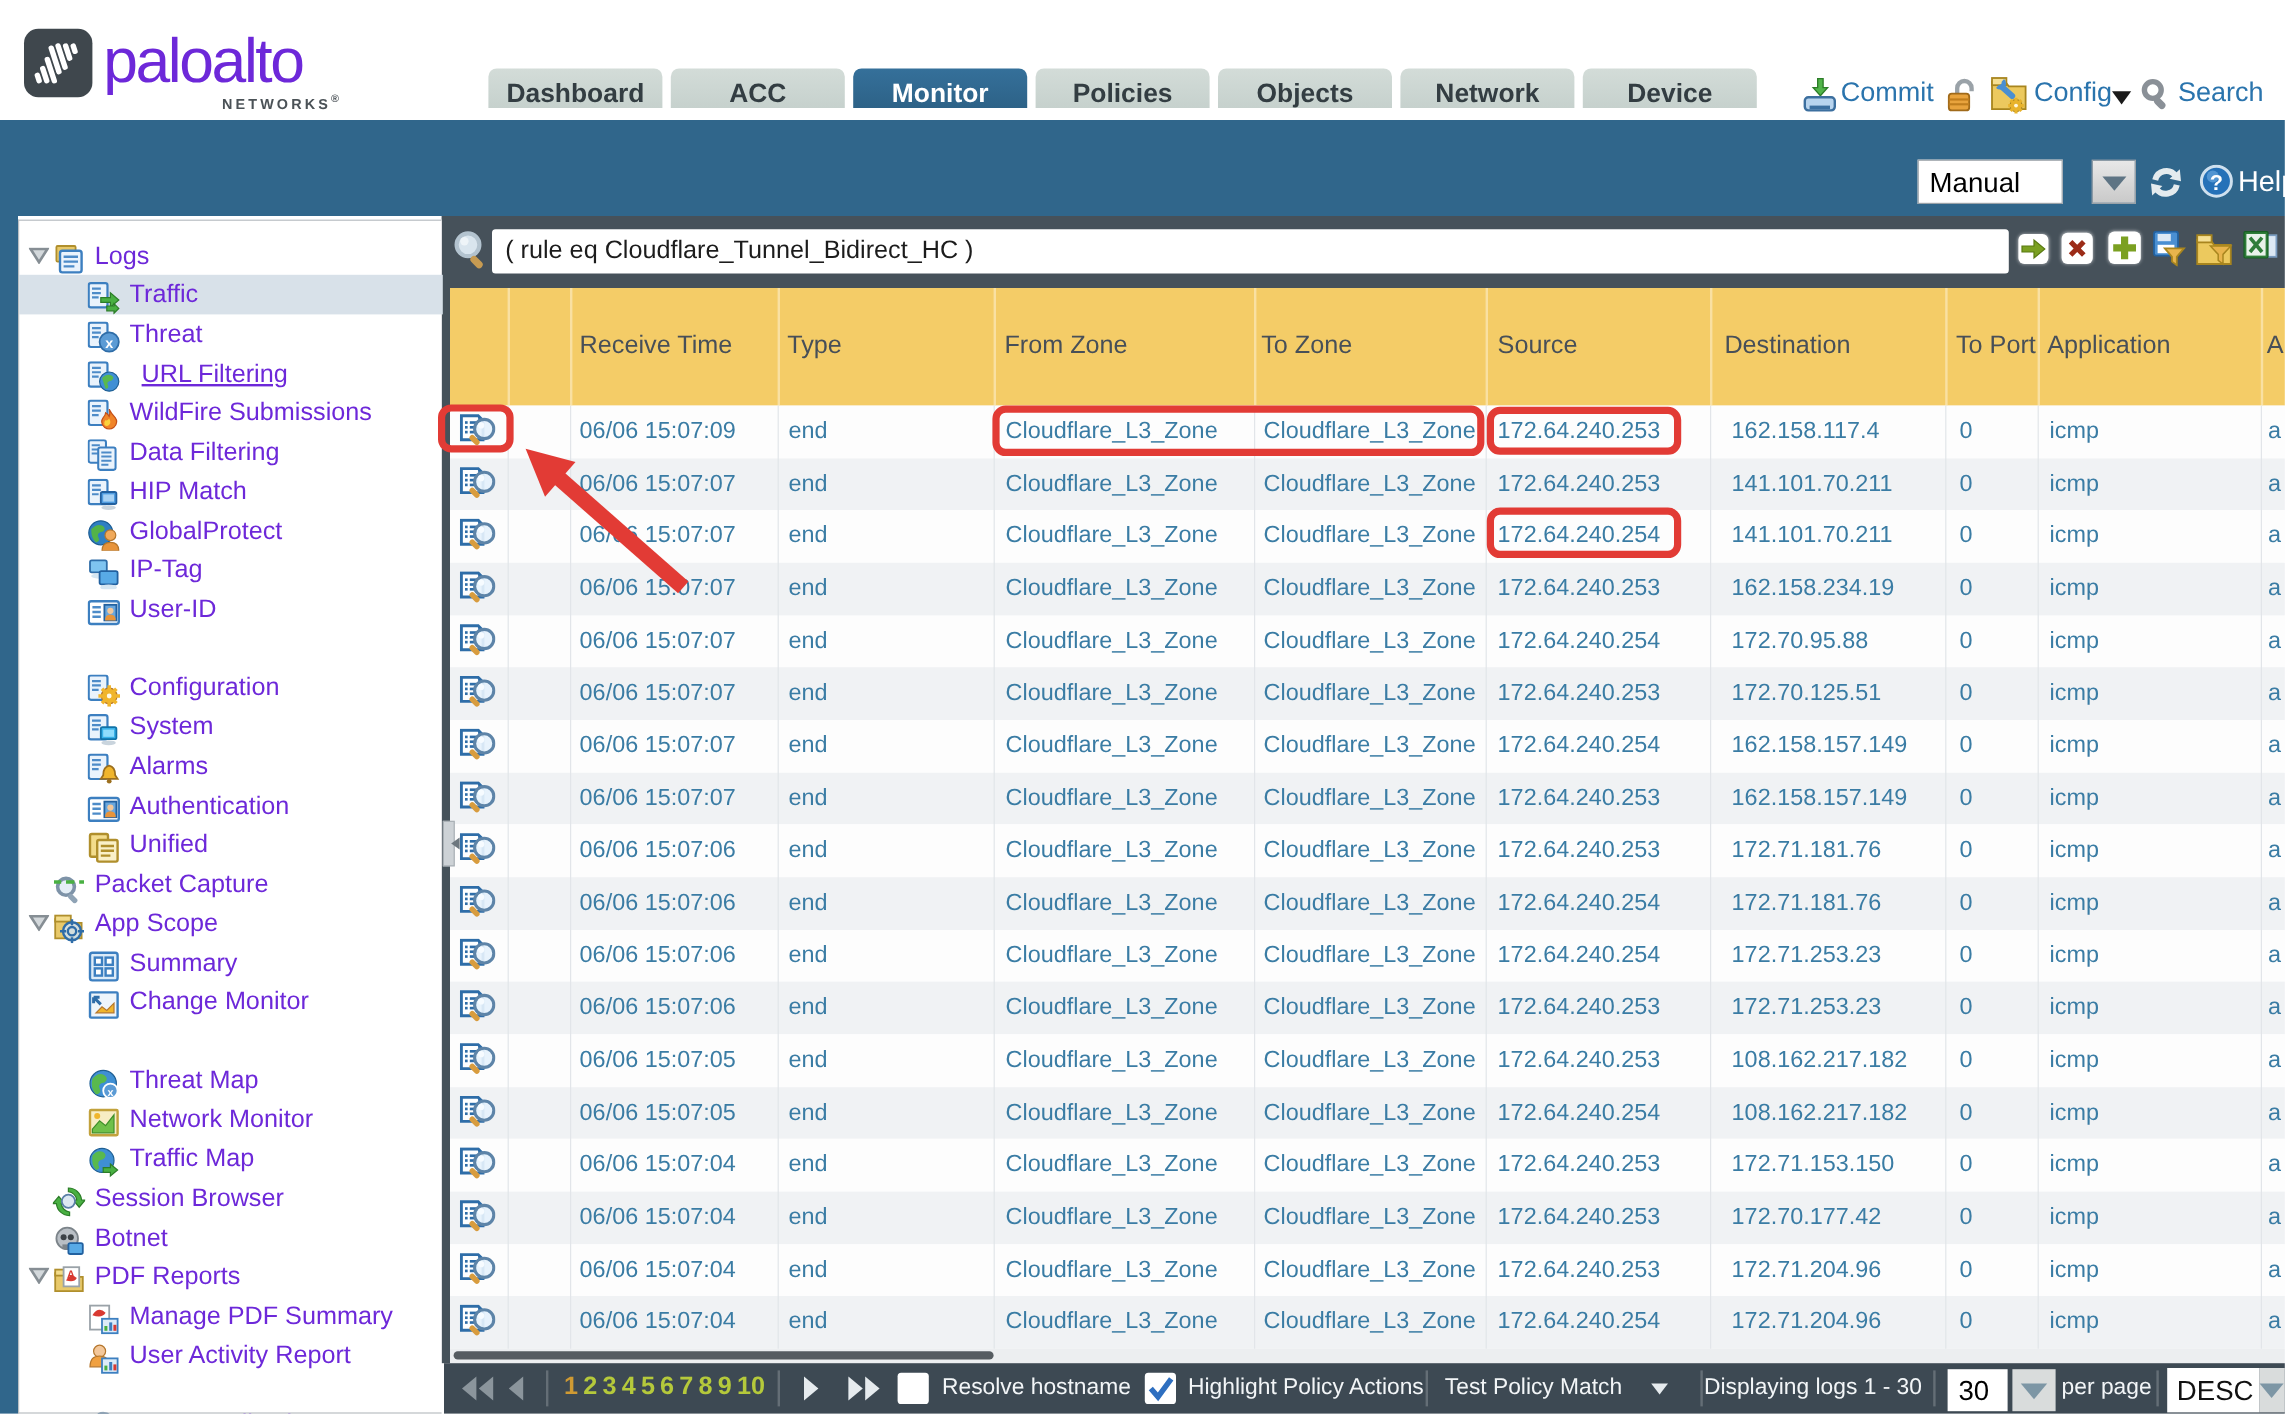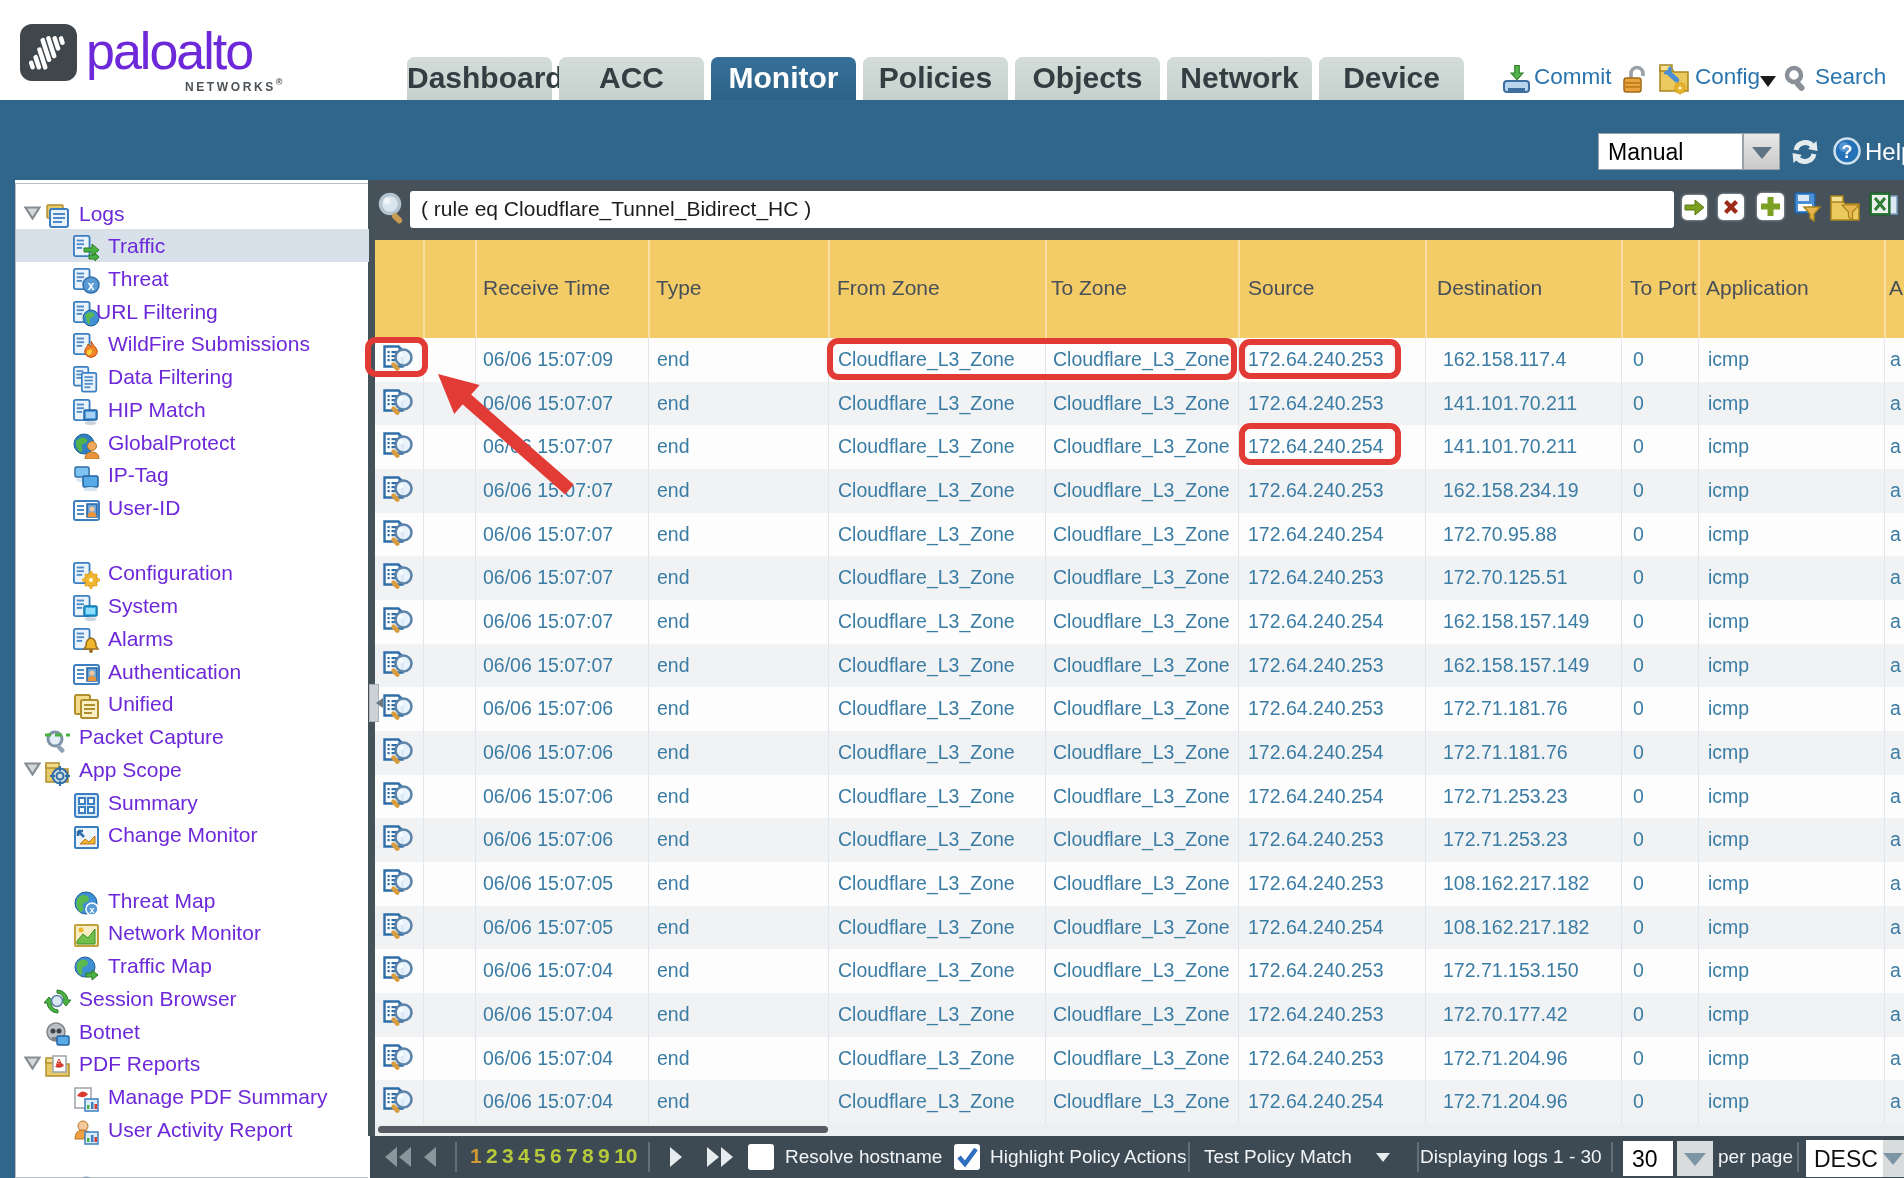--- a/index.html
+++ b/index.html
@@ -4,31 +4,31 @@
 <style>
   * { margin:0; padding:0; box-sizing:border-box; }
   html,body { width:1904px; height:1178px; overflow:hidden; background:#fff;
     font-family:"Liberation Sans", sans-serif; }
   .abs { position:absolute; }
   
   #hdr { position:absolute; left:0; top:0; width:1904px; height:100px; background:#fff; }
   #logo-box { position:absolute; left:20px; top:24px; width:57px; height:57px; background:#3f474d; border-radius:12px; }
   #logo-word { position:absolute; left:86px; top:21px; font-size:52px; color:#6d28d9; letter-spacing:-2px; }
   #logo-net { position:absolute; left:185px; top:77px; font-size:12px; font-weight:bold; color:#4b5257; letter-spacing:2.6px; }
-  .tab { position:absolute; top:57px; width:145px; height:43px; background:linear-gradient(#d3dcd8,#c6d1cd);
-    border-radius:7px 7px 0 0; color:#333d42; font-weight:bold; font-size:30px;
+  .tab { position:absolute; top:57px; width:145px; height:33px; background:linear-gradient(#d3dcd8,#c6d1cd);
+    border-radius:7px 7px 0 0; color:#333d42; font-weight:bold; font-size:22px;
     text-align:center; line-height:42px; }
   .tab.active { background:#2e6488; color:#fff; }
   .tab.active { background:linear-gradient(#35709a,#2d6287); }
   #toplinks { position:absolute; top:62px; left:1500px; height:36px; color:#2a74ad; font-size:22.5px; }
   #toplinks span { position:absolute; top:2px; }
   
   #teal { position:absolute; left:0; top:100px; width:1904px; height:80px; background:#30668b; }
   #teal-left { position:absolute; left:0; top:180px; width:15px; height:998px; background:#30668b; }
-  #manual-box { position:absolute; left:1598px; top:133px; width:145px; height:37px; background:#fff; border:1px solid #9aa2a8;padding-left:16px; }
+  #manual-box { position:absolute; left:1598px; top:133px; width:121px; height:37px; background:#fff; border:1px solid #9aa2a8;padding-left:16px; }
   #manual-box span { position:absolute; left:9px; top:5px; font-size:23px; color:#000; }
   #manual-btn { position:absolute; left:1743px; top:133px; width:37px; height:37px; background:linear-gradient(#e8e8e8,#c9c9c9); border:1px solid #9aa2a8; }
   #manual-btn:after { content:""; position:absolute; left:8px; top:13px; border:10px solid transparent; border-top:12px solid #5e7484; }
   #help-txt { position:absolute; left:1865px; top:138px; color:#fff; font-size:24px; }
   
   #sidebar { position:absolute; left:15px; top:183px; width:353px; height:995px; background:#fff; border:1px solid #b9bec2; border-right:none; }
   .ti { position:absolute; left:0; width:353px; height:33px; }
   .ti .txt { position:absolute; top:5px; font-size:21px; color:#6d28d9; white-space:nowrap; }
   .ti.sel { background:#d8e1e9; }
   .ic { position:absolute; top:3px; width:27px; height:27px; }
@@ -209,21 +209,21 @@
             <g stroke="#4d8bc8" stroke-width="2">
               <line x1="4" y1="6" x2="12" y2="6"></line>
               <line x1="4" y1="10" x2="12" y2="10"></line>
               <line x1="4" y1="14" x2="10" y2="14"></line>
             </g>
           </g>
           <circle cx="18" cy="17" r="8" fill="#3f8fd4" stroke="#1f5f93" stroke-width="1"></circle>
           <path d="M12 14 q4 -4 8 -2 q3 2 0 4 q-5 1 -3 4 q1 3 -2 3" fill="#59b94d"></path>
         </svg>
       </div>
-      <span class="txt" style="left:80px;">URL Filtering</span>
+      <span class="txt" style="left:102px;text-decoration:underline;">URL Filtering</span>
     </div>
 <div class="ti" style="top:143.4px;">
       <div style="position:absolute;left:57px;top:3px;width:27px;height:27px;">
         <svg class="ic" viewBox="0 0 27 27" width="27" height="27">
           <g transform="scale(0.92)">
             <rect x="1" y="1" width="17" height="22" rx="2" fill="#eaf3fc" stroke="#3c7fc0" stroke-width="2"></rect>
             <g stroke="#4d8bc8" stroke-width="2">
               <line x1="4" y1="6" x2="12" y2="6"></line>
               <line x1="4" y1="10" x2="12" y2="10"></line>
               <line x1="4" y1="14" x2="10" y2="14"></line>

